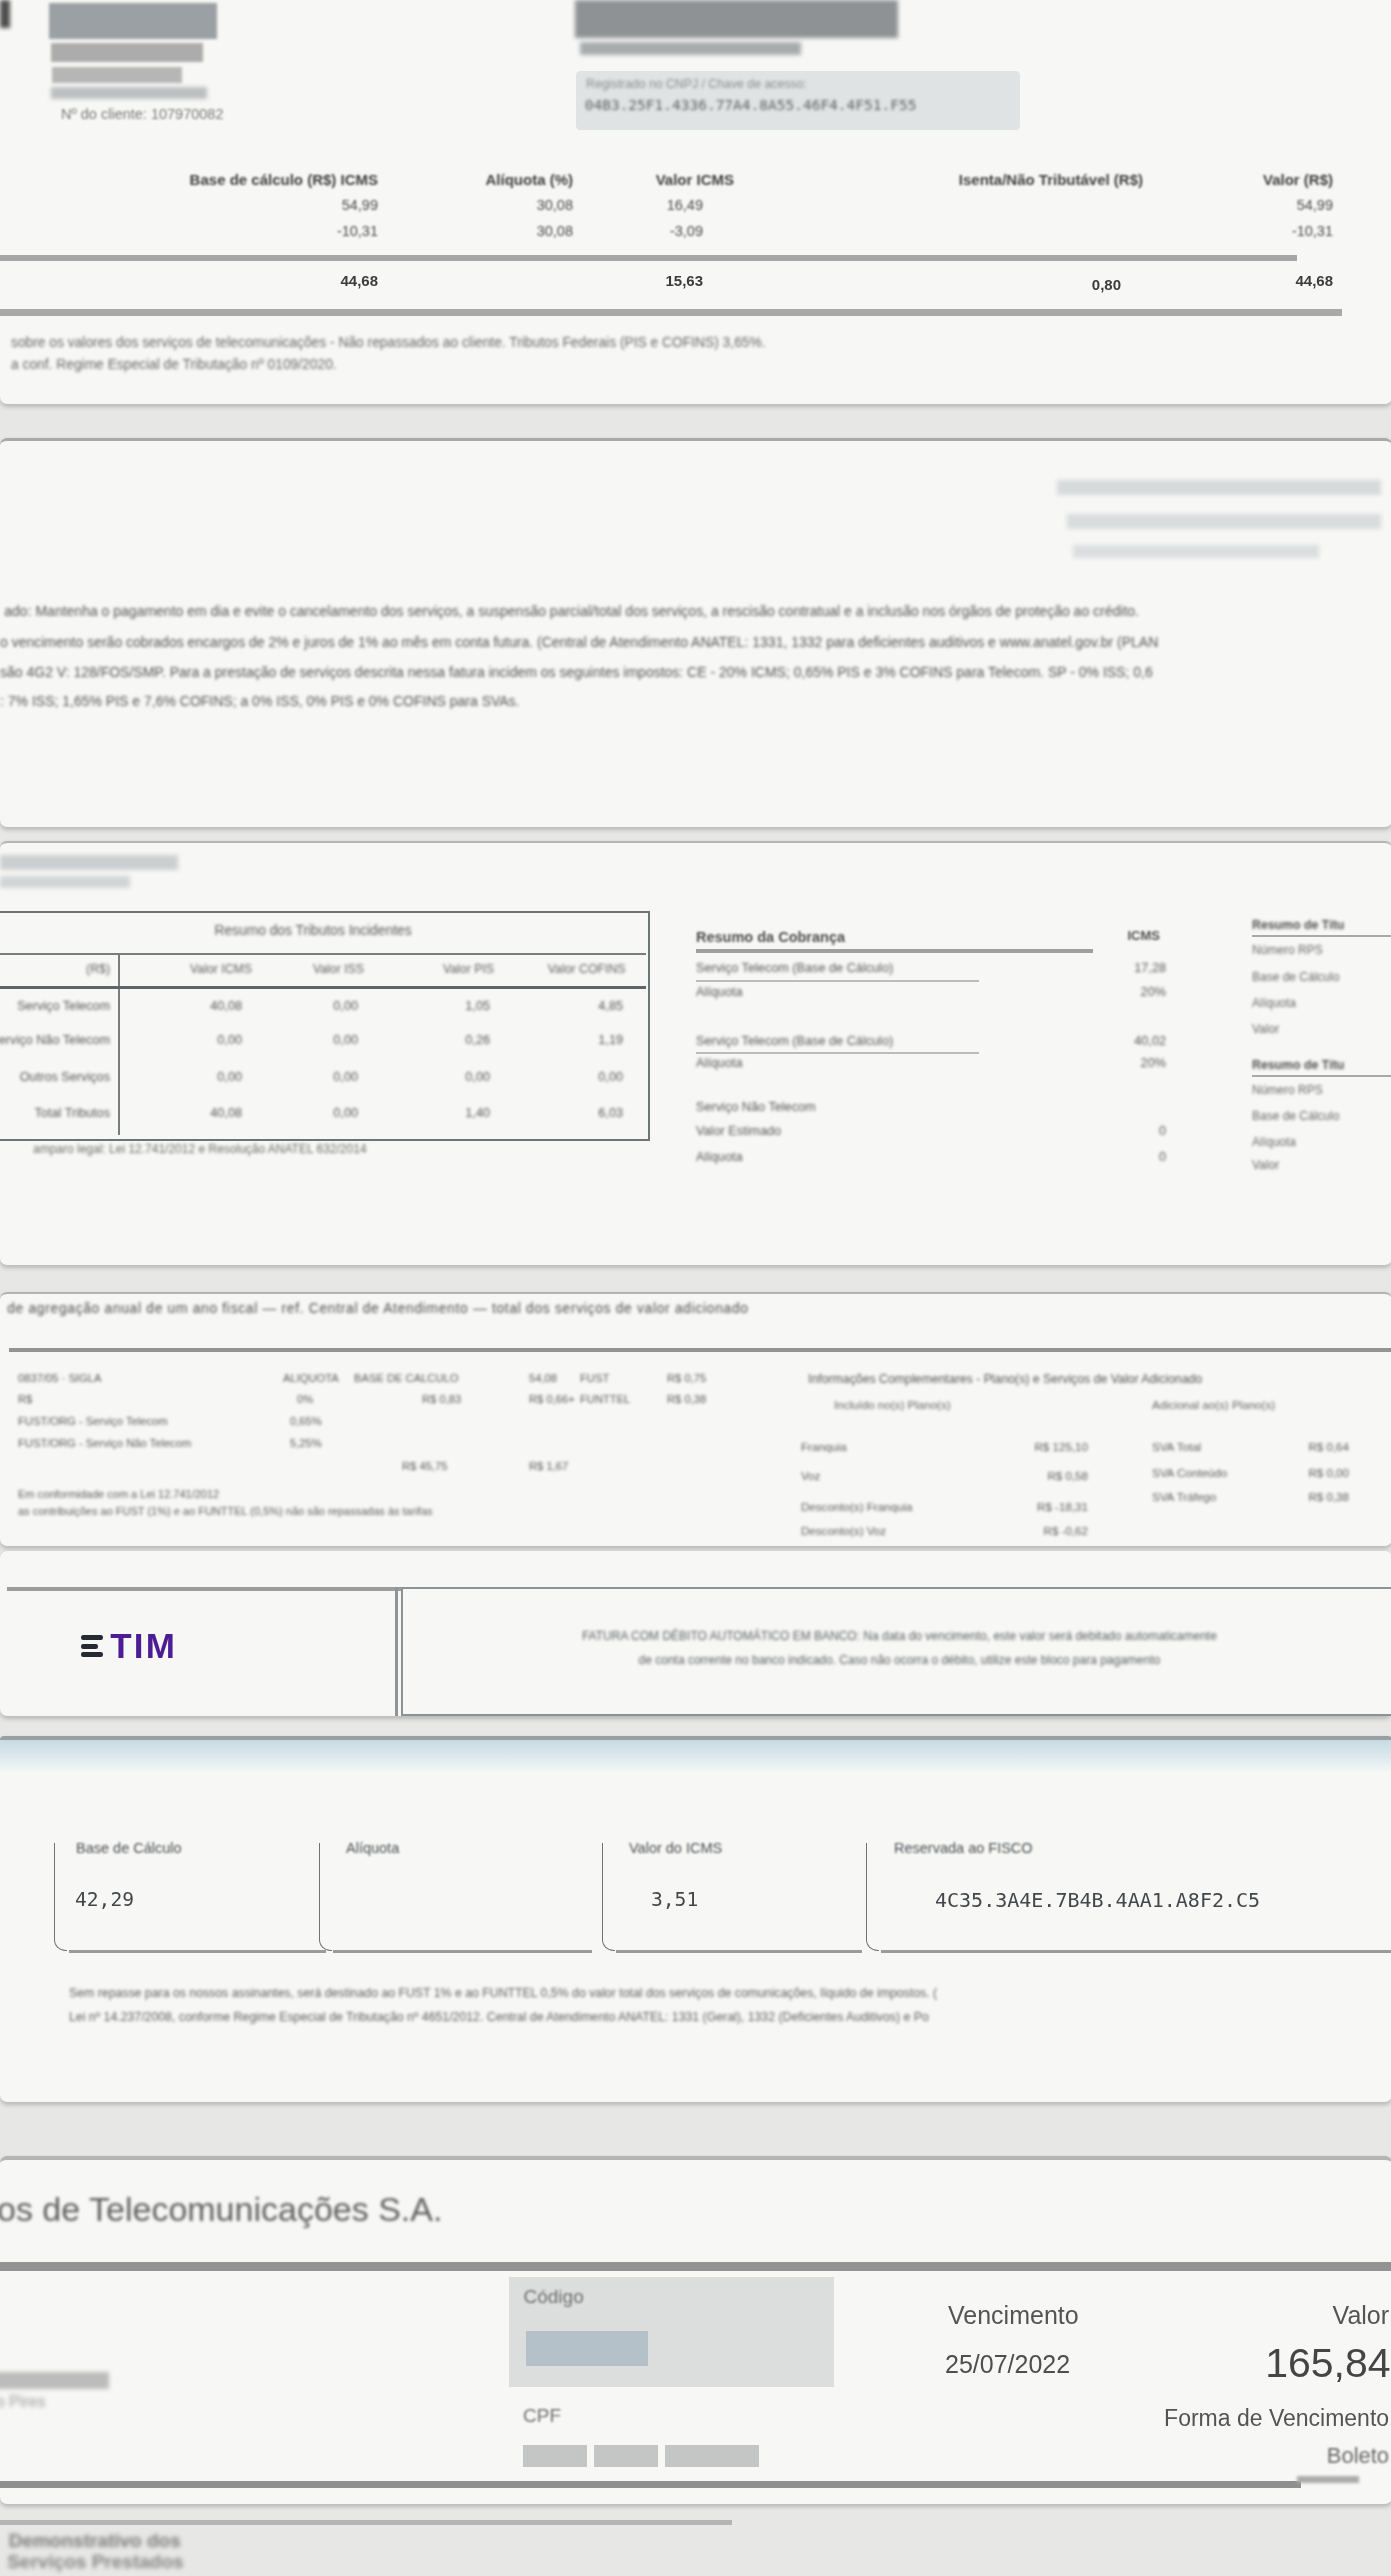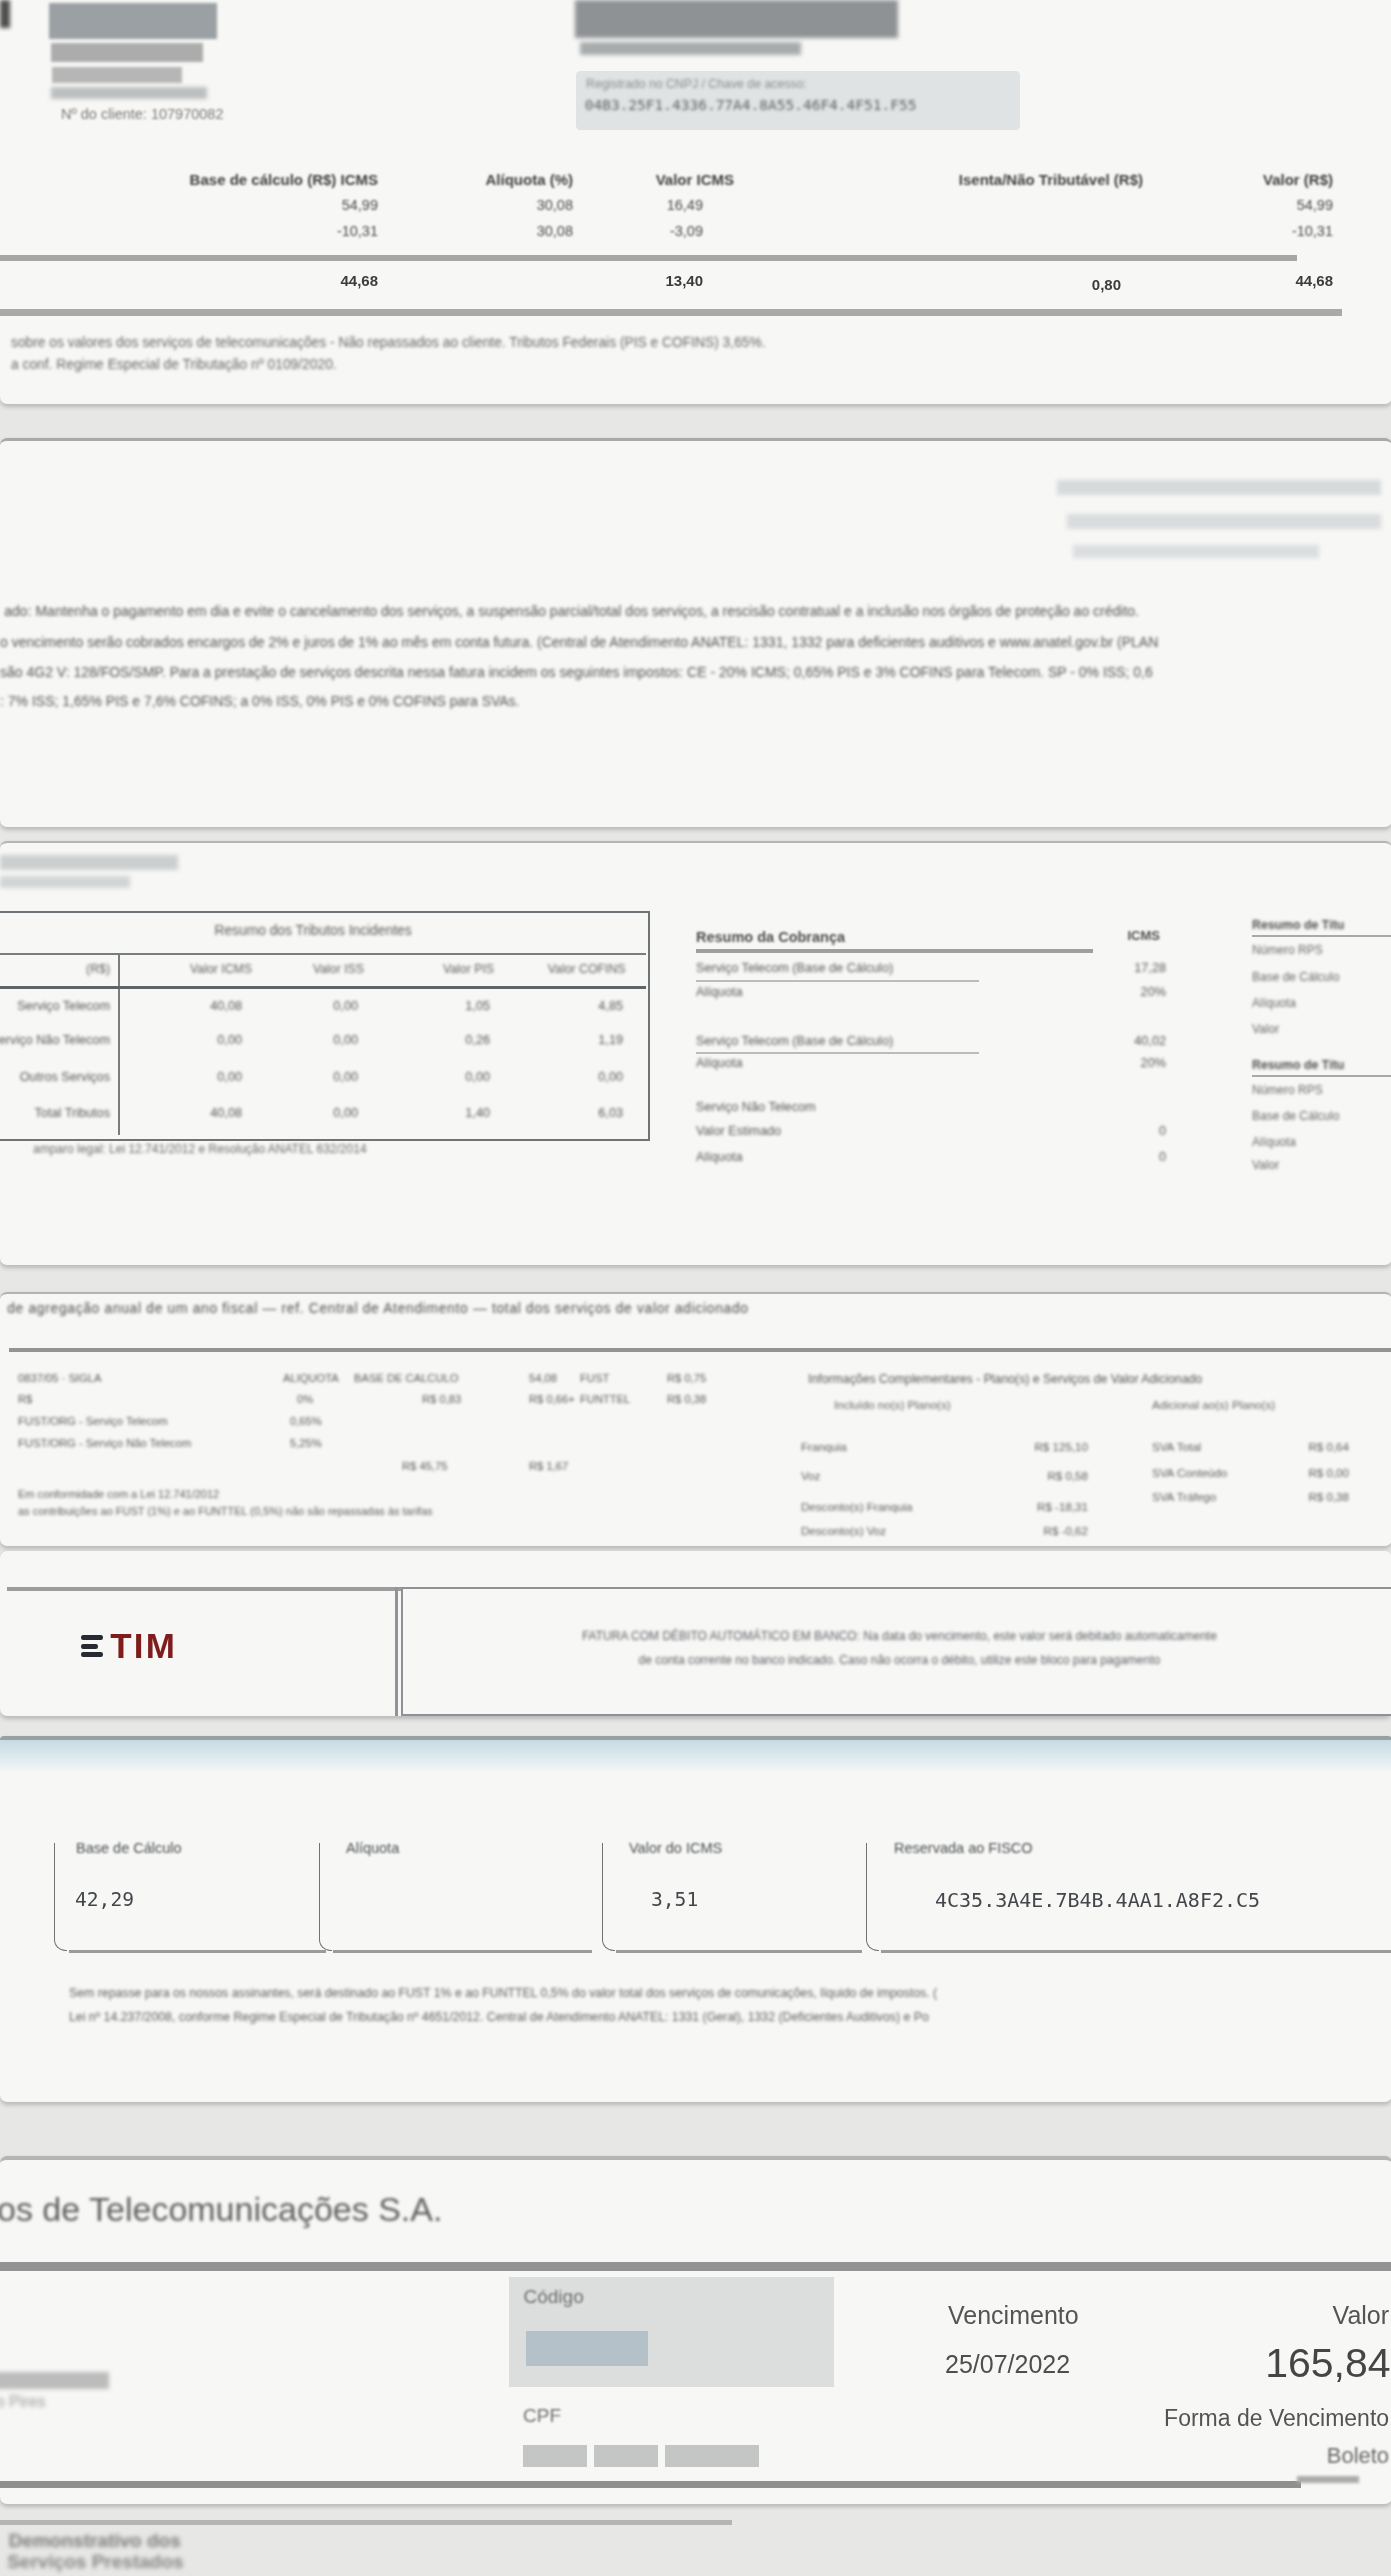--- a/index.html
+++ b/index.html
@@ -66,21 +66,21 @@
     <div class="t val b15 rt" style="right:59px;top:197px;">54,99</div>
 
     <div class="t val b15 rt" style="right:1014px;top:223px;">-10,31</div>
     <div class="t val b15 rt" style="right:819px;top:223px;">30,08</div>
     <div class="t val b15 rt" style="right:689px;top:223px;">-3,09</div>
     <div class="t val b15 rt" style="right:59px;top:223px;">-10,31</div>
 
     <div class="bar" style="left:0;top:255px;width:1297px;height:5.8px;background:#a6a6a6;"></div>
 
     <div class="t tot b1 rt" style="right:1014px;top:272px;">44,68</div>
-    <div class="t tot b1 rt" style="right:689px;top:272px;">13,40</div>
+    <div class="t tot b1 rt" style="right:689px;top:272px;">15,63</div>
     <div class="t tot b1 rt" style="right:271px;top:276px;">0,80</div>
     <div class="t tot b1 rt" style="right:59px;top:272px;">44,68</div>
 
     <div class="bar" style="left:0;top:309px;width:1342px;height:6.5px;background:#a9a9a9;"></div>
 
     <div class="t note b2" style="left:11px;top:335px;">sobre os valores dos serviços de telecomunicações - Não repassados ao cliente. Tributos Federais (PIS e COFINS) 3,65%.</div>
     <div class="t note b2" style="left:11px;top:357px;">a conf. Regime Especial de Tributação nº 0109/2020.</div>
   </section>
 
   <section class="panel" style="top:438px;height:386px;border-top:3.6px solid #a9a9a9;">
@@ -225,21 +225,21 @@
   <section class="panel" style="top:1551px;height:165px;">
     <div class="bar" style="left:7.2px;top:36px;width:395px;height:3.6px;background:#9c9c9c;"></div>
     <div class="bar" style="left:395px;top:36px;width:2.9px;height:129px;background:#8f9499;"></div>
 
     <div class="t b1" style="left:81px;top:75px;display:flex;align-items:center;">
       <span class="tim-bars" style="display:inline-block;margin-right:7.2px;">
         <span style="width:22px;"></span>
         <span style="width:17.4px;"></span>
         <span style="width:22px;margin-bottom:0;"></span>
       </span>
-      <span style="font-size:35px;font-weight:900;letter-spacing:2.2px;color:#7f1d1d;text-align:center;">TIM</span>
+      <span style="font-size:35px;font-weight:900;letter-spacing:2.2px;color:#4c1d95;text-align:center;">TIM</span>
     </div>
 
     <div class="bar" style="left:401px;top:36px;right:-5.8px;height:125px;border:2.2px solid #8e9297;background:#f7f7f5;">
       <div class="t b25" style="left:0;top:41px;width:100%;text-align:center;font-size:12px;color:#5c6064;">FATURA COM DÉBITO AUTOMÁTICO EM BANCO: Na data do vencimento, este valor será debitado automaticamente</div>
       <div class="t b25" style="left:0;top:65px;width:100%;text-align:center;font-size:12px;color:#5c6064;">de conta corrente no banco indicado. Caso não ocorra o débito, utilize este bloco para pagamento</div>
     </div>
   </section>
 
   <section class="panel" style="top:1736px;height:366px;">
     <div class="bar" style="left:0;top:0;right:0;height:4.3px;background:#9aa0a2;border-radius:7.2px 7.2px 0 0;"></div>

